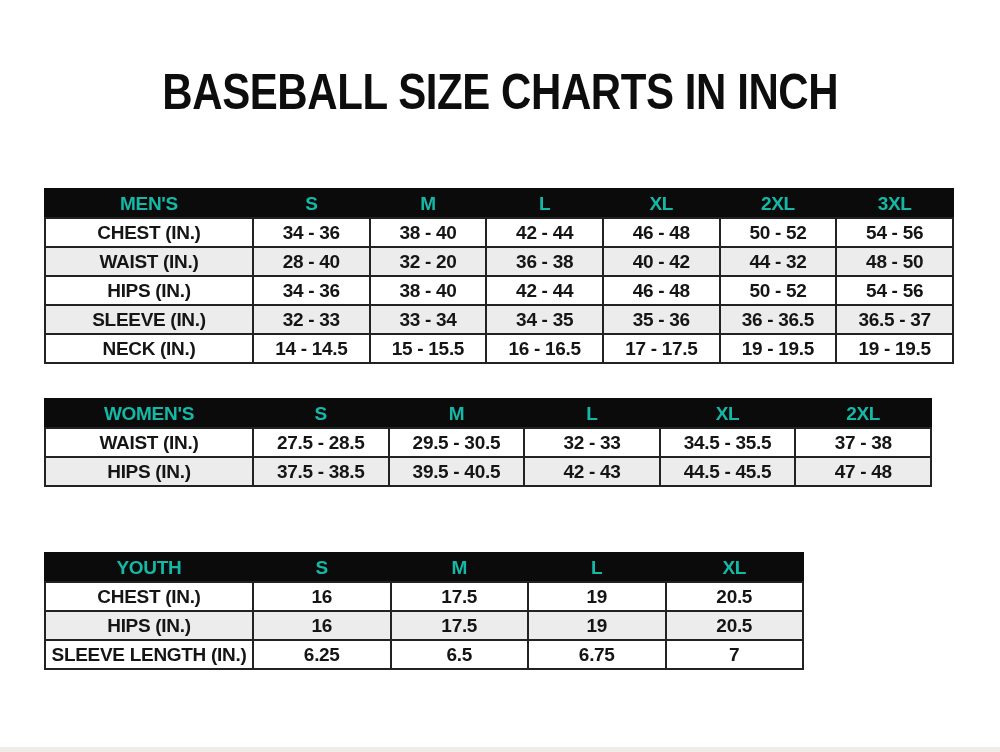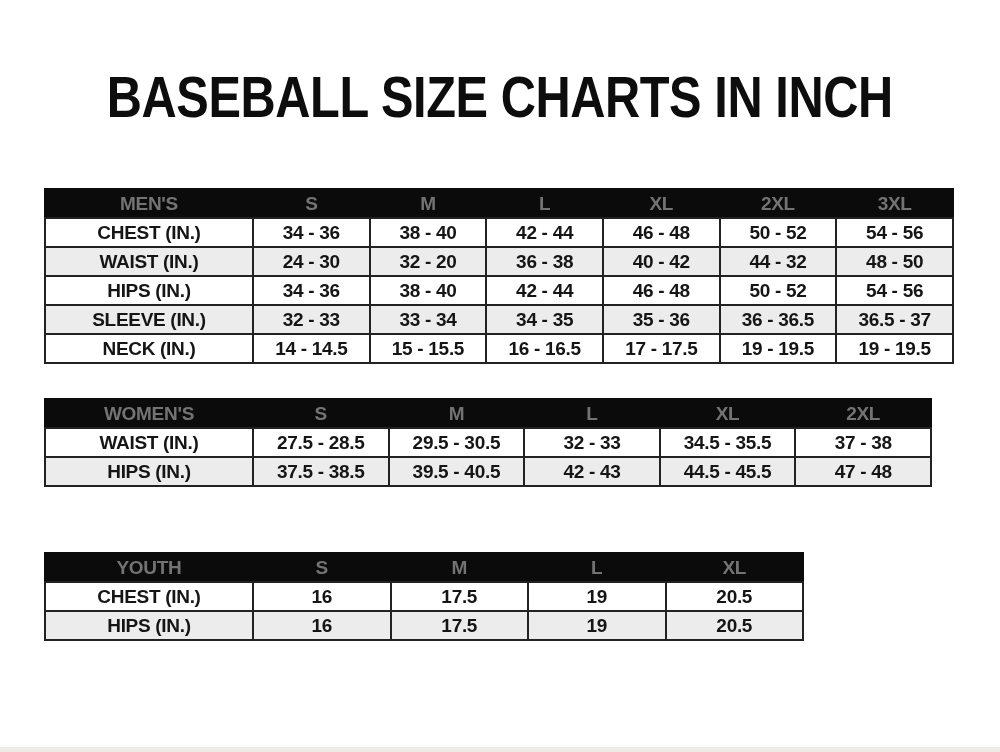--- a/index.html
+++ b/index.html
@@ -8,21 +8,21 @@
     background: #ffffff;
     font-family: "Liberation Sans", sans-serif;
     position: relative;
     overflow: hidden;
   }
   .title {
     position: absolute;
     top: 63px; left: 0; width: 1000px;
     margin: 0;
     text-align: center;
-    font-size: 58px;
+    font-size: 50px;
     font-weight: 800;
     color: #0d0d0d;
     letter-spacing: -0.5px;
     white-space: nowrap;
   }
   .title-inner {
     display: inline-block;
     transform: scaleX(0.84);
     transform-origin: center;
   }
@@ -43,21 +43,21 @@
     vertical-align: middle;
     font-weight: bold;
     font-size: 19px;
     letter-spacing: -0.3px;
     color: #151515;
     overflow: hidden;
     white-space: nowrap;
   }
   .size-table thead th {
     background: #0b0b0b;
-    color: #737373;
+    color: #14b8a6;
     border-color: #0b0b0b;
     border-bottom-color: #222222;
   }
   .size-table tbody tr:nth-child(even) td { background: #ececec; }
   .bottom-edge {
     position: absolute;
     left: 0; bottom: 0;
     width: 1000px; height: 5px;
     background: #efece7;
   }
@@ -96,21 +96,21 @@
           <td>CHEST (IN.)</td>
           <td>34 - 36</td>
           <td>38 - 40</td>
           <td>42 - 44</td>
           <td>46 - 48</td>
           <td>50 - 52</td>
           <td>54 - 56</td>
         </tr>
         <tr>
           <td>WAIST (IN.)</td>
-          <td>24 - 30</td>
+          <td>28 - 40</td>
           <td>32 - 20</td>
           <td>36 - 38</td>
           <td>40 - 42</td>
           <td>44 - 32</td>
           <td>48 - 50</td>
         </tr>
         <tr>
           <td>HIPS (IN.)</td>
           <td>34 - 36</td>
           <td>38 - 40</td>
@@ -204,17 +204,24 @@
           <td>19</td>
           <td>20.5</td>
         </tr>
         <tr>
           <td>HIPS (IN.)</td>
           <td>16</td>
           <td>17.5</td>
           <td>19</td>
           <td>20.5</td>
         </tr>
+        <tr>
+          <td>SLEEVE LENGTH (IN.)</td>
+          <td>6.25</td>
+          <td>6.5</td>
+          <td>6.75</td>
+          <td>7</td>
+        </tr>
       </tbody>
     </table>
 
   <div class="bottom-edge"></div>
 </div>
 
 </body></html>

